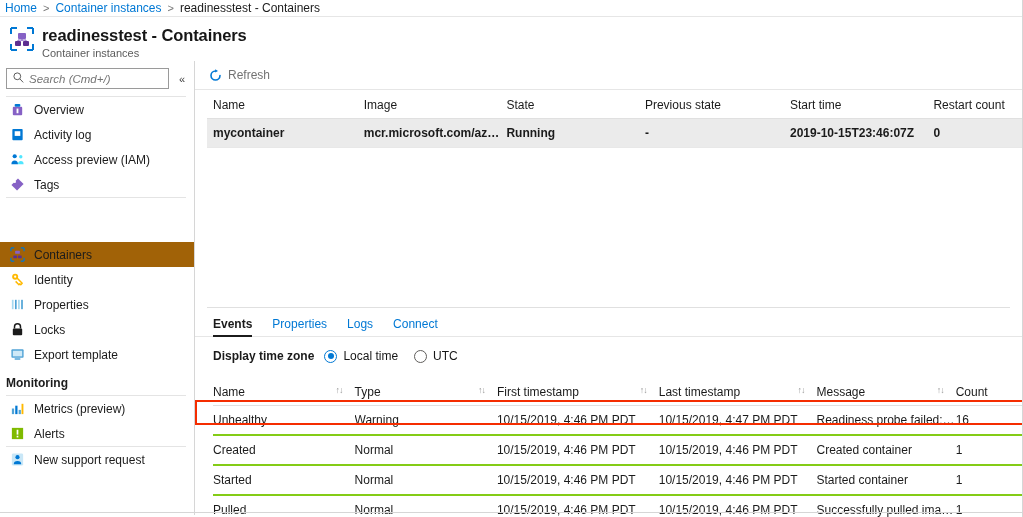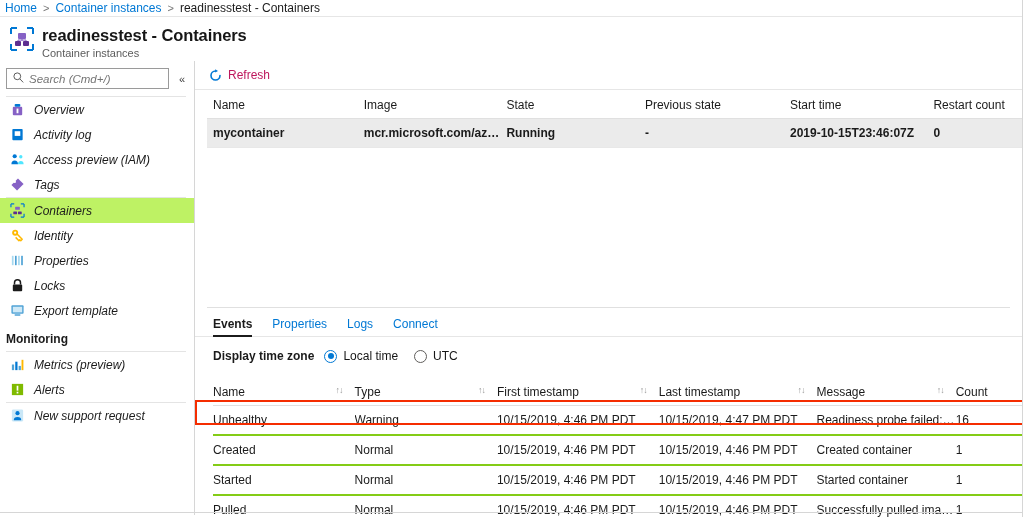--- a/index.html
+++ b/index.html
@@ -111,23 +111,22 @@
   }
   .nav-item {
     height: 25px;
     display: flex;
     align-items: center;
     padding-left: 9px;
     cursor: pointer;
     font-size: 12px;
     color: #1b1b1b;
     box-sizing: border-box;
-    font-style: italic;
-  }
-  .nav-item.selected { background: #bef264; }
+  }
+  .nav-item.selected { background: #a16207; margin-top: 44px; }
   .nav-item .nav-ico {
     width: 16px; height: 16px;
     margin-right: 9px;
     flex: 0 0 auto;
     display: flex; align-items: center; justify-content: center;
   }
   .nav-group {
     font-size: 12px;
     font-weight: bold;
     color: #1b1b1b;
@@ -146,21 +145,21 @@
     height: 28px;
     display: flex;
     align-items: center;
     padding-left: 12px;
     border-bottom: 1px solid #e6e6e6;
   }
   .cmd-btn {
     display: flex; align-items: center;
     cursor: pointer;
     font-size: 12px;
-    color: #be185d;
+    color: #737373;
     padding: 2px 6px 2px 2px;
     justify-content: center;
   }
   .cmd-btn .refresh-ico { margin-right: 6px; display:flex; }
 
   .count-line {
     font-size: 12px;
     color: #1b1b1b;
     padding: 12px 0 0 12px;
   }

